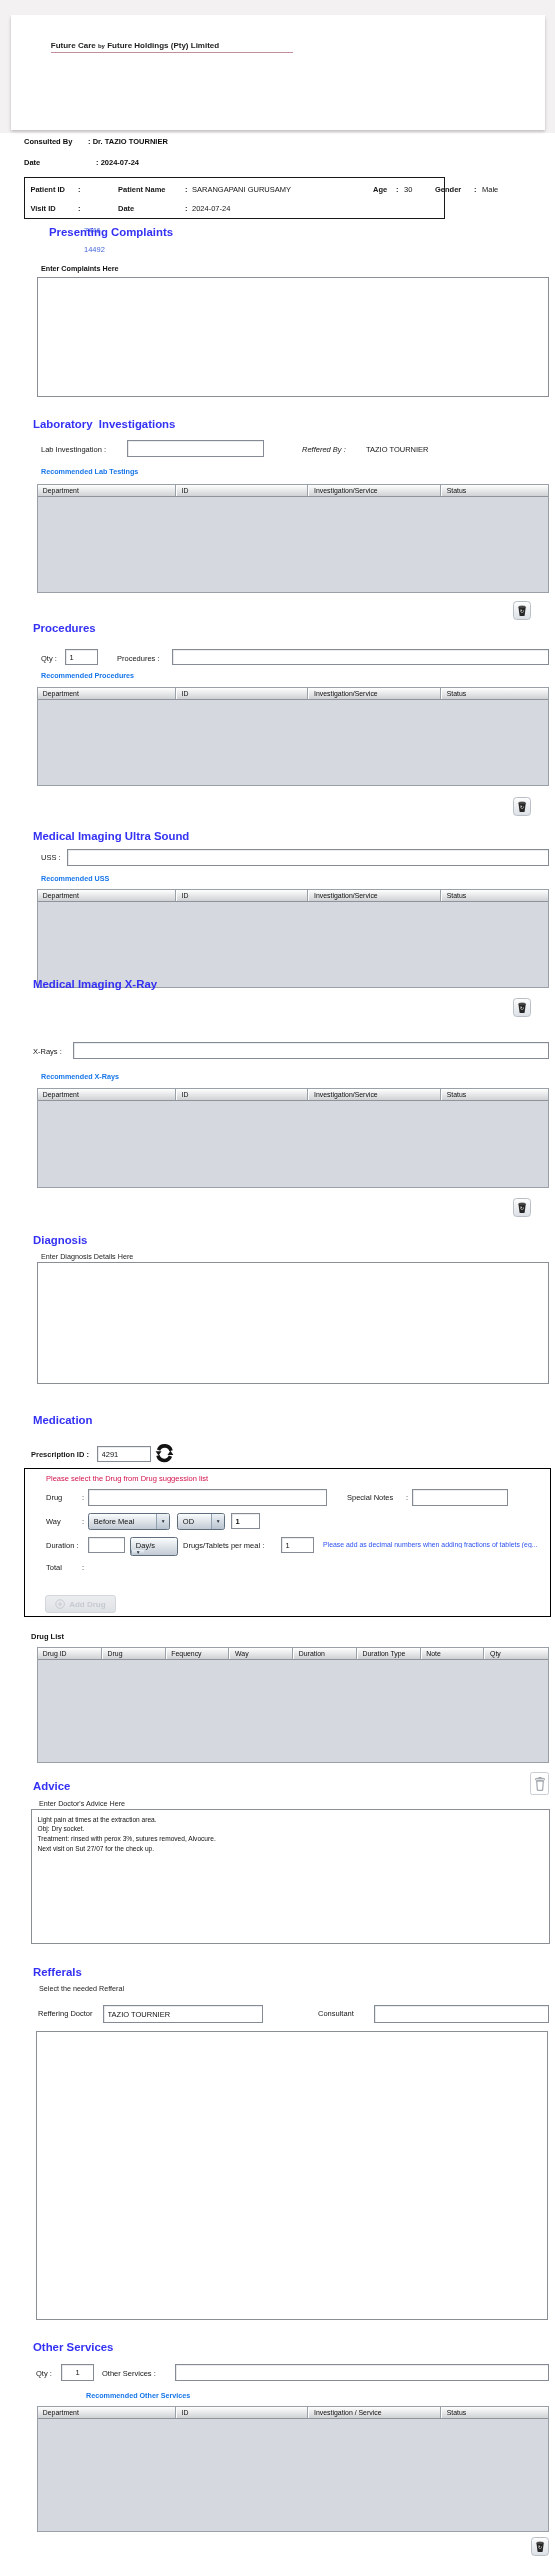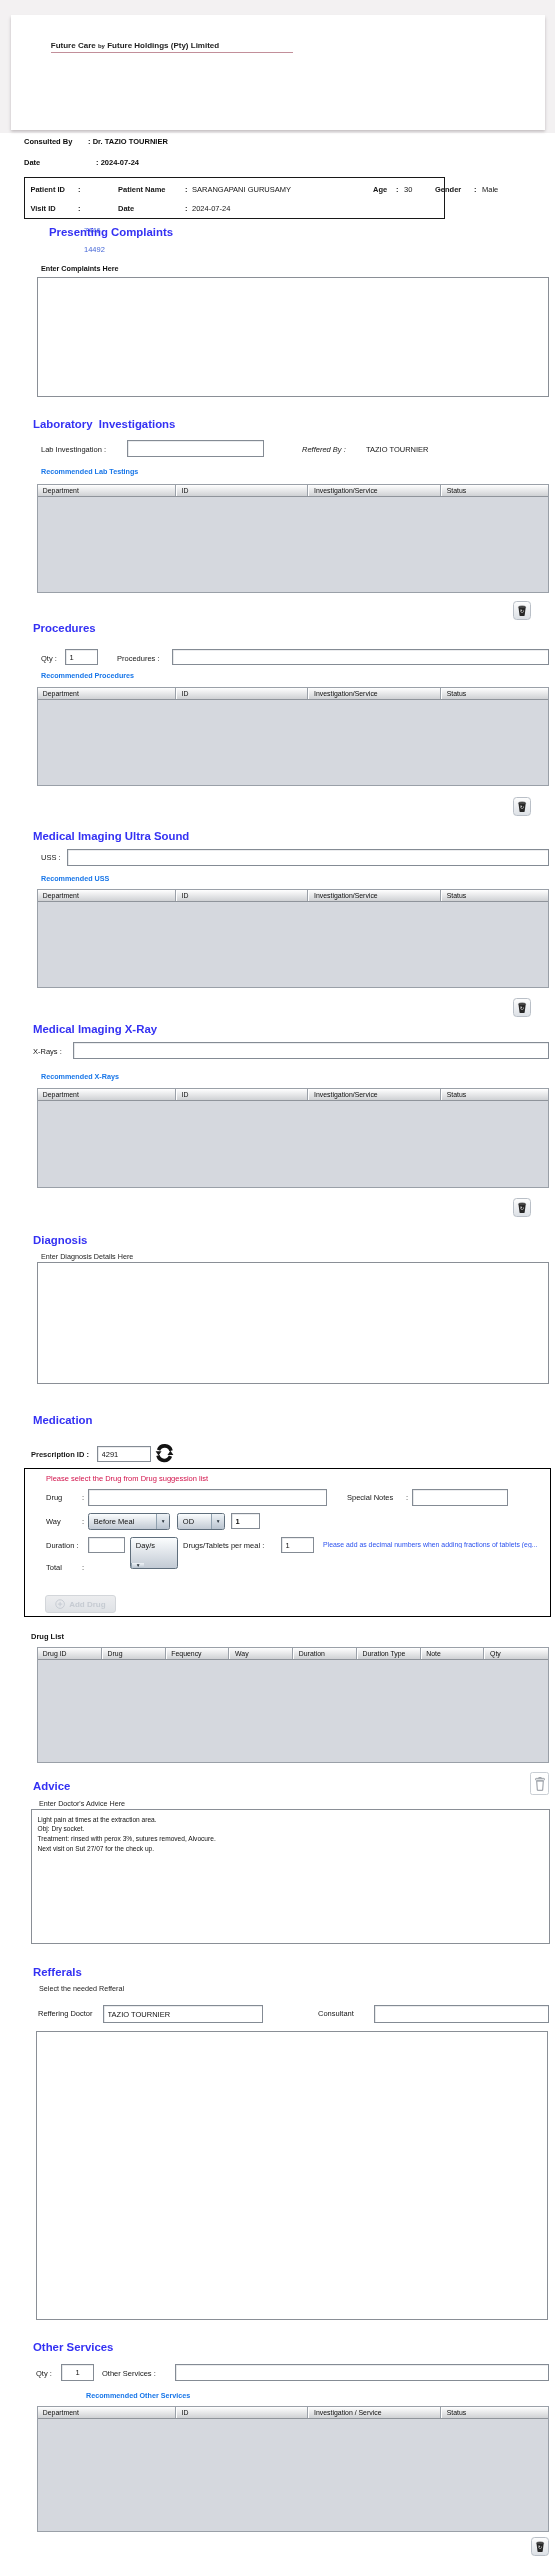--- a/index.html
+++ b/index.html
@@ -180,21 +180,21 @@
     <div class="tbl-body"></div>
   </div>
   <button class="trashbtn" style="left:513px;top:998px;">
     <svg width="10.2" height="11.4" viewBox="0 0 17 19">
       <ellipse cx="8.5" cy="3.6" rx="6" ry="2" fill="#4a4a4a" stroke="#2a2a2a"></ellipse>
       <path d="M2.5 4 L4.3 18 Q8.5 19.4 12.7 18 L14.5 4 Q8.5 6 2.5 4 Z" fill="#272727"></path>
       <text x="8.5" y="13.5" font-size="8" fill="#fff" text-anchor="middle">↻</text>
     </svg>
   </button>
 
-  <div class="sect-title" style="top:1023px;">Medical Imaging X-Ray</div>
+  <div class="sect-title" style="top:978px;">Medical Imaging X-Ray</div>
   <div class="flabel" style="left:33px;top:1047px;">X-Rays :</div>
   <input class="inp" style="left: 73px; top: 1042px; width: 476px; height: 16.7px;" value="">
   <div class="reco" style="left:41px;top:1072px;">Recommended X-Rays</div>
   <div class="tbl" style="left:37px;top:1088px;width:512px;height:100px;">
     <div class="tbl-head">
       <div class="cell" style="width:27%;">Department</div>
       <div class="cell" style="width:26%;">ID</div>
       <div class="cell" style="width:26%;">Investigation/Service</div>
       <div class="cell" style="width:21%;">Status</div>
     </div>
@@ -240,21 +240,21 @@
       <span class="dd-btn">▼</span>
     </div>
     <div class="dd" style="left:152px;top:44px;width:48px;height:17.3px;">
       <span class="dd-val">OD</span>
       <span class="dd-btn">▼</span>
     </div>
     <input class="inp b" style="left: 206px; top: 44px; width: 29px; height: 16px;" value="1">
 
     <div class="mlabel" style="left:21px;top:72px;">Duration :</div>
     <input class="inp" style="left: 63px; top: 68px; width: 37px; height: 16px;" value="">
-    <div class="dd" style="left:105px;top:68px;width:48px;height:32px;flex-direction:column;">
+    <div class="dd" style="left:105px;top:68px;width:48px;height:19px;flex-direction:column;">
       <span class="dd-val">Day/s</span>
       <span class="dd-btn">▼</span>
     </div>
     <div class="mlabel" style="left:158px;top:72px;">Drugs/Tablets per meal :</div>
     <input class="inp" style="left: 256px; top: 68px; width: 33px; height: 16px;" value="1">
     <div class="hint">Please add as decimal numbers when adding fractions of tablets (eg...</div>
 
     <div class="mlabel" style="left:21px;top:94px;">Total</div>
     <div class="mlabel" style="left:57px;top:94px;">:</div>
 

